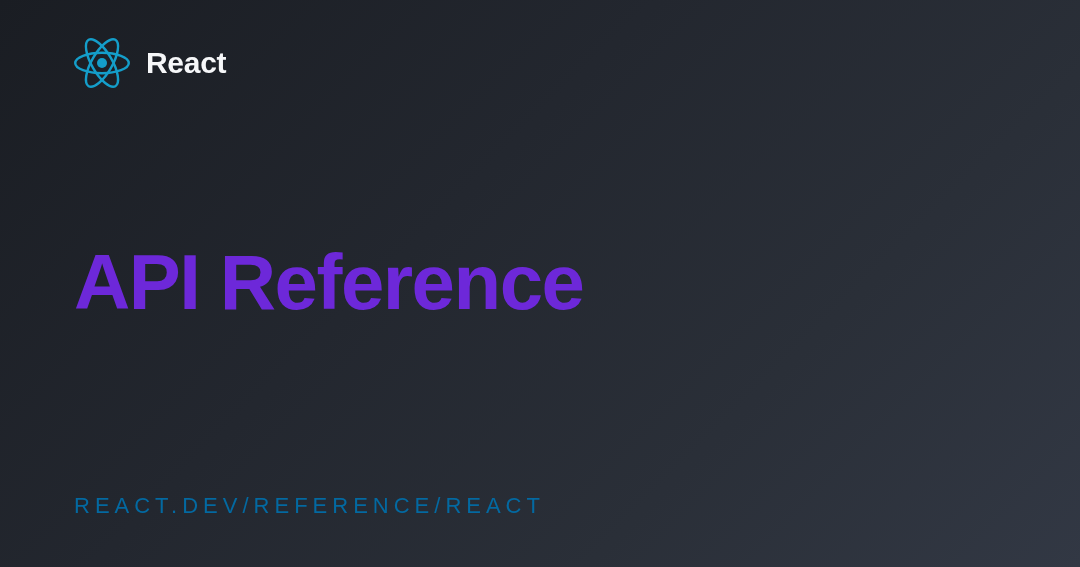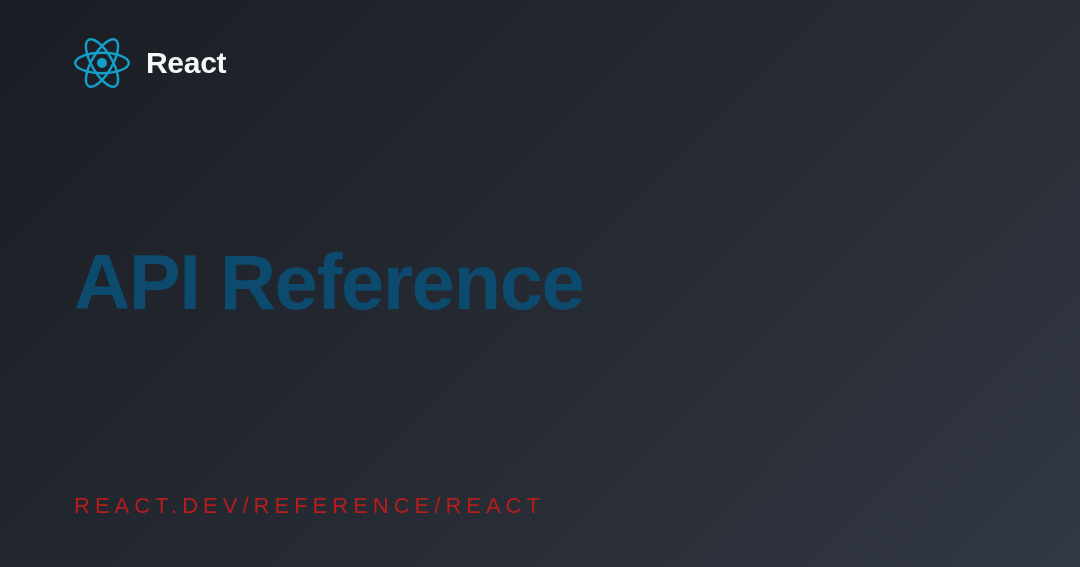--- a/index.html
+++ b/index.html
@@ -41,31 +41,31 @@
       font-weight: 600;
       letter-spacing: -0.3px;
     }
     .main {
       flex: 1;
       display: flex;
       align-items: center;
       margin-top: -20px;
     }
     .page-title {
-      color: #0c4a6e;
+      color: #6d28d9;
       font-size: 78px;
       font-weight: 600;
       letter-spacing: -1.5px;
       line-height: 1;
     }
     .footer {
       padding-bottom: 8px;
     }
     .url-path {
-      color: #b91c1c;
+      color: #0369a1;
       font-size: 22px;
       font-weight: 400;
       letter-spacing: 5px;
       text-transform: uppercase;
     }
   </style>
 </head>
 <body>
 
 <div class="container">

